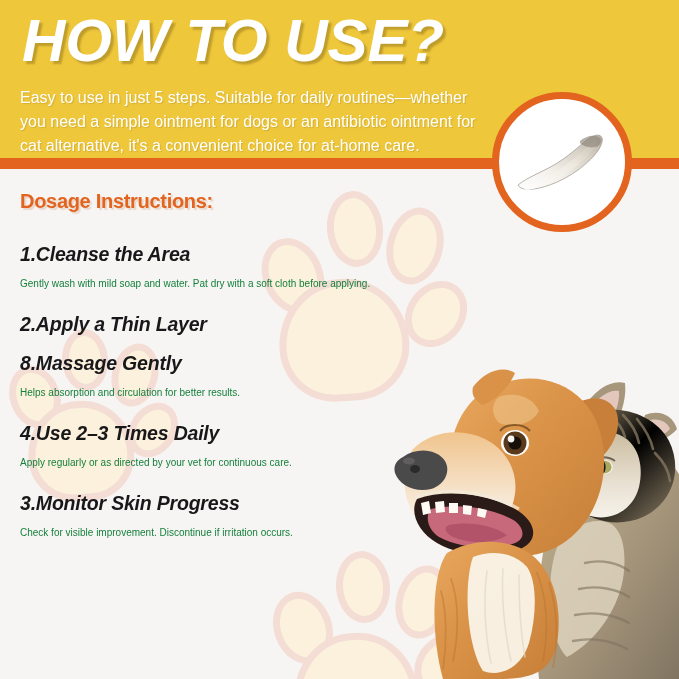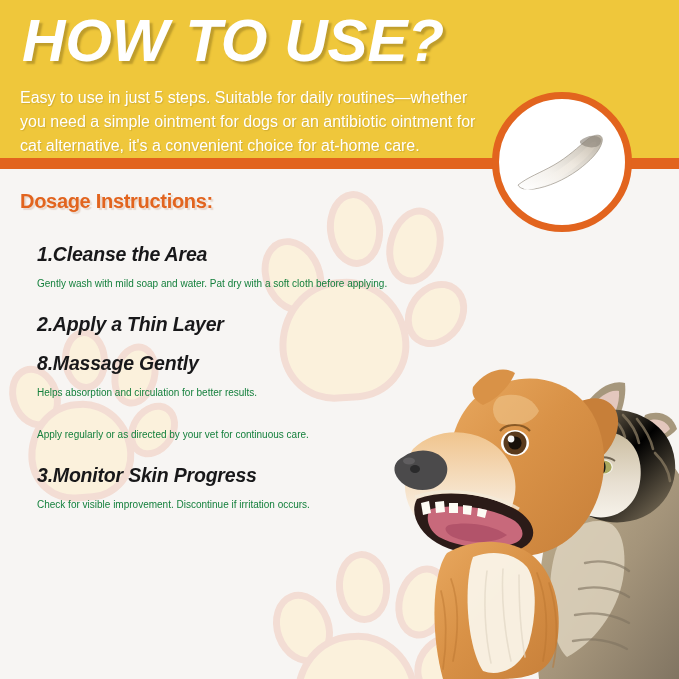--- a/index.html
+++ b/index.html
@@ -125,21 +125,20 @@
     text-shadow: 2px 2px 1px rgba(200,150,120,0.30);
     z-index: 4;
   }
 
   .steps {
     position: absolute;
     left: 20px;
     top: 243px;
     width: 600px;
     z-index: 4;
-    margin-left: 17px;
   }
   .step { margin-bottom: 16px; }
   .step-title {
     font-size: 19.5px;
     font-weight: bold;
     font-style: italic;
     color: #18181a;
     margin: 0 0 5px 0;
     letter-spacing: -0.2px;
   }
@@ -215,20 +214,21 @@
     <div class="step step-2">
       <p class="step-title">2.Apply a Thin Layer</p>
     </div>
 
     <div class="step step-3">
       <p class="step-title">8.Massage Gently</p>
       <p class="step-desc">Helps absorption and circulation for better results.</p>
     </div>
 
     <div class="step step-4">
+      <p class="step-title">4.Use 2–3 Times Daily</p>
       <p class="step-desc">Apply regularly or as directed by your vet for continuous care.</p>
     </div>
 
     <div class="step step-5">
       <p class="step-title">3.Monitor Skin Progress</p>
       <p class="step-desc">Check for visible improvement. Discontinue if irritation occurs.</p>
     </div>
 
   </div>
 

